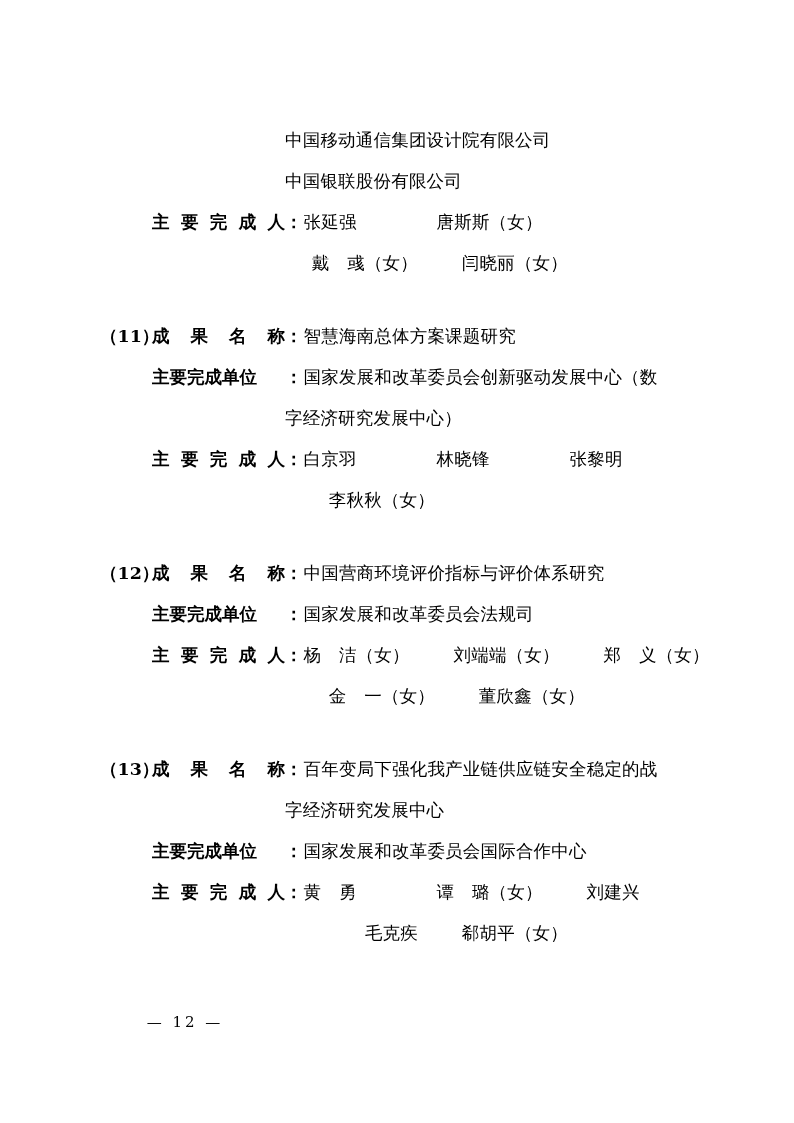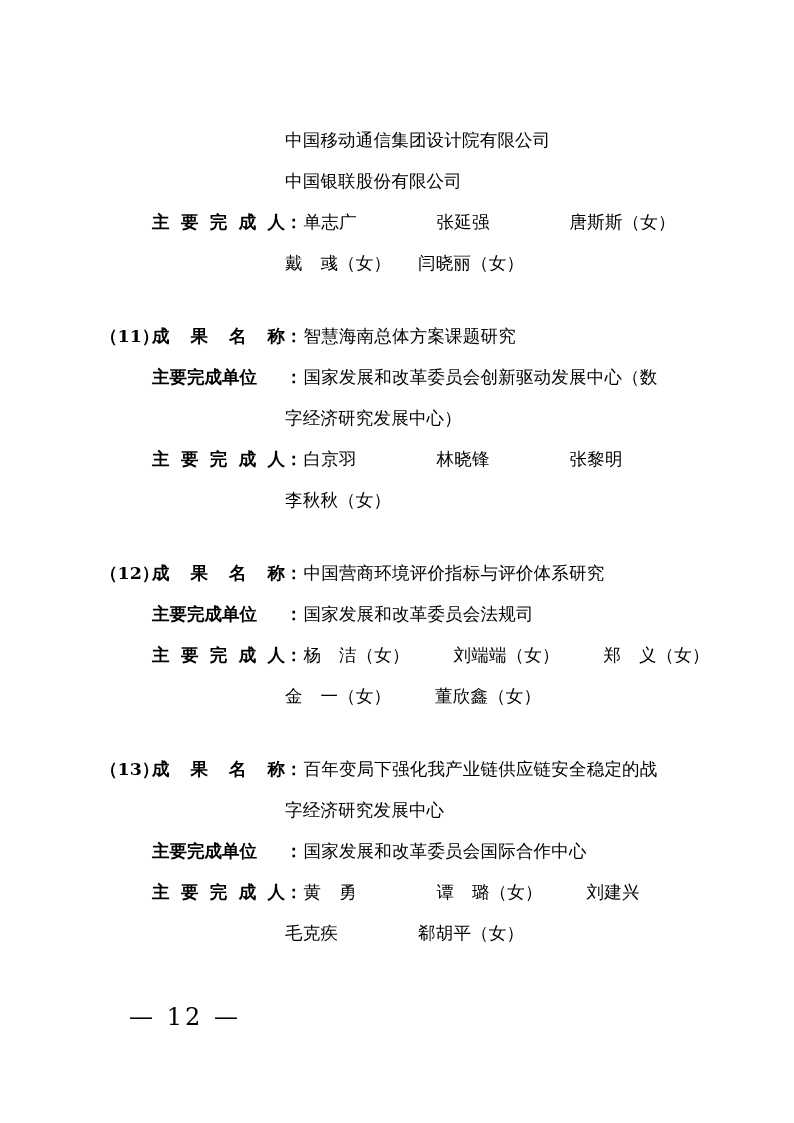--- a/index.html
+++ b/index.html
@@ -64,20 +64,21 @@
   }
   .val-col {
     flex: 1 1 auto;
     font-size: 17.5px;
     letter-spacing: 0.2px;
   }
 
   
   .cont {
     padding-left: 185px;
+    text-align: right;
   }
   .cont-org {
     padding-left: 185px;
   }
 
   
   .persons {
     display: flex;
     flex-wrap: nowrap;
   }
@@ -92,21 +93,21 @@
   }
   .gap-md { height: 32px; }
 
   
   .footer {
     position: absolute;
     left: 0;
     right: 0;
     bottom: 92px;
     text-align: center;
-    font-size: 24px;
+    font-size: 15px;
     letter-spacing: 3px;
     padding-left: 16px;
   }
   .footer .inner {
     display: inline-block;
     margin-left: -440px;
   }
 </style>
 </head>
 <body>
@@ -126,21 +127,20 @@
       <span class="num-col empty"></span>
       <span class="lbl-col">
         <span class="ch">主</span>
           <span class="ch">要</span>
           <span class="ch">完</span>
           <span class="ch">成</span>
           <span class="ch">人</span>
       </span>
       <span class="colon">：</span>
       <span class="val-col persons">
-        <span class="person">单志广</span>
         <span class="person">张延强</span>
         <span class="person wide">唐斯斯（女）</span>
       </span>
     </div>
 
     <div class="row cont">
       <span class="val-col persons">
         <span class="person">戴　彧（女）</span>
         <span class="person wide">闫晓丽（女）</span>
       </span>

